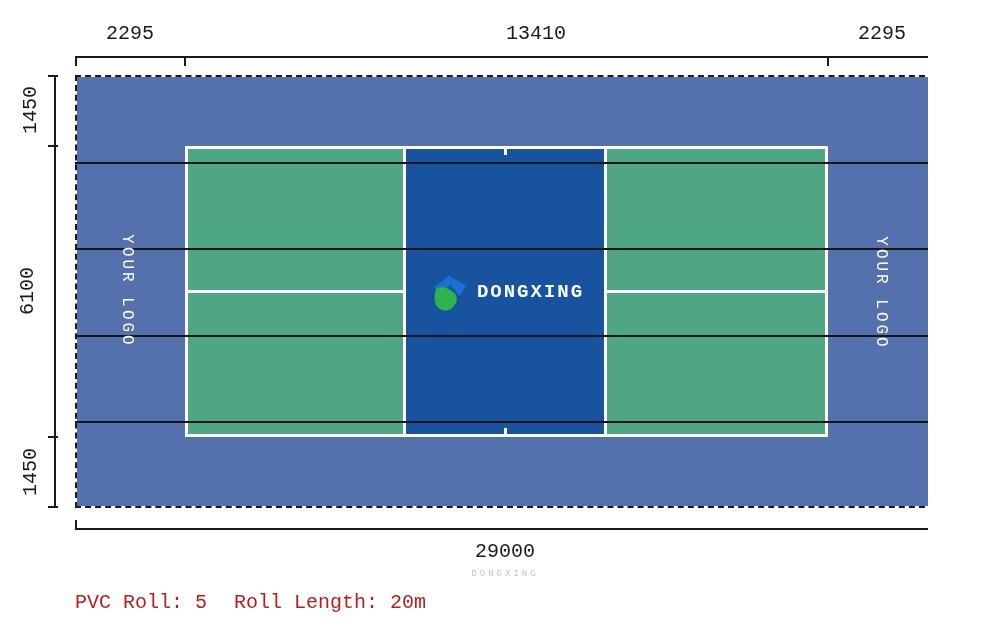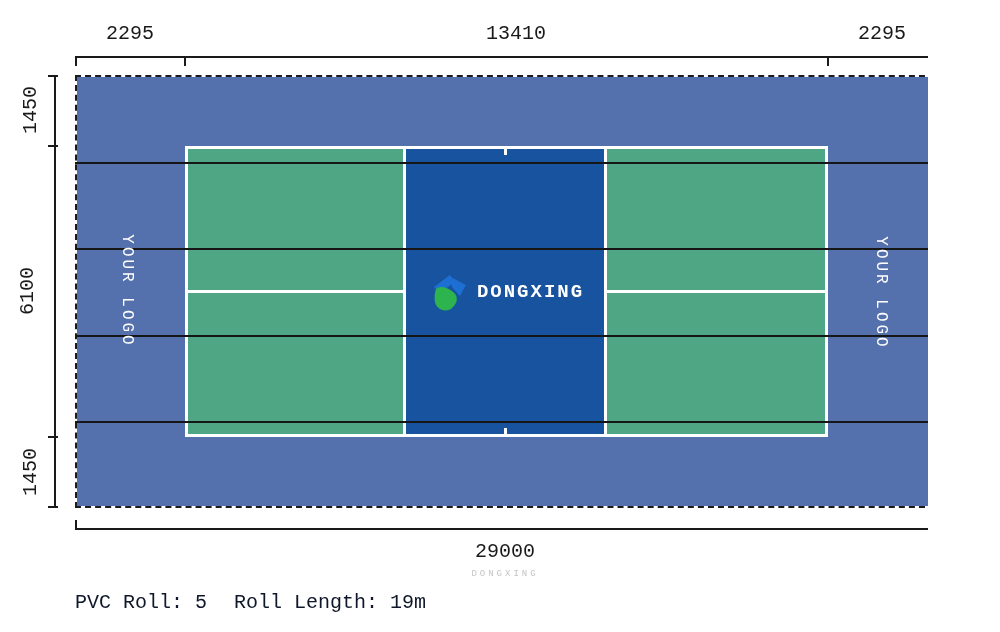--- a/index.html
+++ b/index.html
@@ -49,30 +49,30 @@
   }
   .brand-text {
     color:#ffffff; font-size:19px; font-weight:bold; letter-spacing:2px; white-space:nowrap;
   }
   .watermark {
     position:absolute; left:505px; top:574px; transform:translate(-50%,-50%);
     font-size:9px; color:#c4c4c4; letter-spacing:3px; z-index:0;
   }
   .specs {
     position:absolute; left:75px; top:591px; display:flex; gap:27px;
-    font-size:20px; color:#0f172a; white-space:nowrap;
+    font-size:20px; color:#b91c1c; white-space:nowrap;
   }
 </style>
 </head>
 <body>
 
 <div class="canvas" style="--surround: #5571AD; --court_green: #4EA684; --court_center_blue: #17539E; --line_white: #FFFFFF; --seam_black: #161616; --logo_blue: #1E6FD2; --logo_green: #2EB44E;">
 
   <span class="dim-label" style="left:130px; top:33px;">2295</span>
-  <span class="dim-label" style="left:516px; top:33px;">13410</span>
+  <span class="dim-label" style="left:536px; top:33px;">13410</span>
   <span class="dim-label" style="left:882px; top:33px;">2295</span>
 
   <div>
     <div class="bline" style="left:75px; top:56px; width:860px; height:2px;"></div>
     <div class="bline" style="left:75px;  top:56px; width:2px; height:10px;"></div>
     <div class="bline" style="left:184px; top:56px; width:2px; height:10px;"></div>
     <div class="bline" style="left:827px; top:56px; width:2px; height:10px;"></div>
     <div class="bline" style="left:933px; top:56px; width:2px; height:10px;"></div>
   </div>
 
@@ -128,16 +128,16 @@
         <path d="M4 15 L20 3 L25 10 L10 21 Z" fill="var(--logo_blue)"></path>
         <path d="M21 5 L36 13 L30 24 L22 15 Z" fill="var(--logo_blue)"></path>
         <path d="M6 17 Q2 32 10 37 Q20 42 26 31 Q29 24 22 19 Q12 12 6 17 Z" fill="var(--logo_green)"></path>
       </svg>
       <span class="brand-text">DONGXING</span>
     </div>
   </div>
 
   <div class="specs">
     <span>PVC Roll: 5</span>
-    <span>Roll Length: 19m</span>
+    <span>Roll Length: 20m</span>
   </div>
 
 </div>
 
 </body></html>

